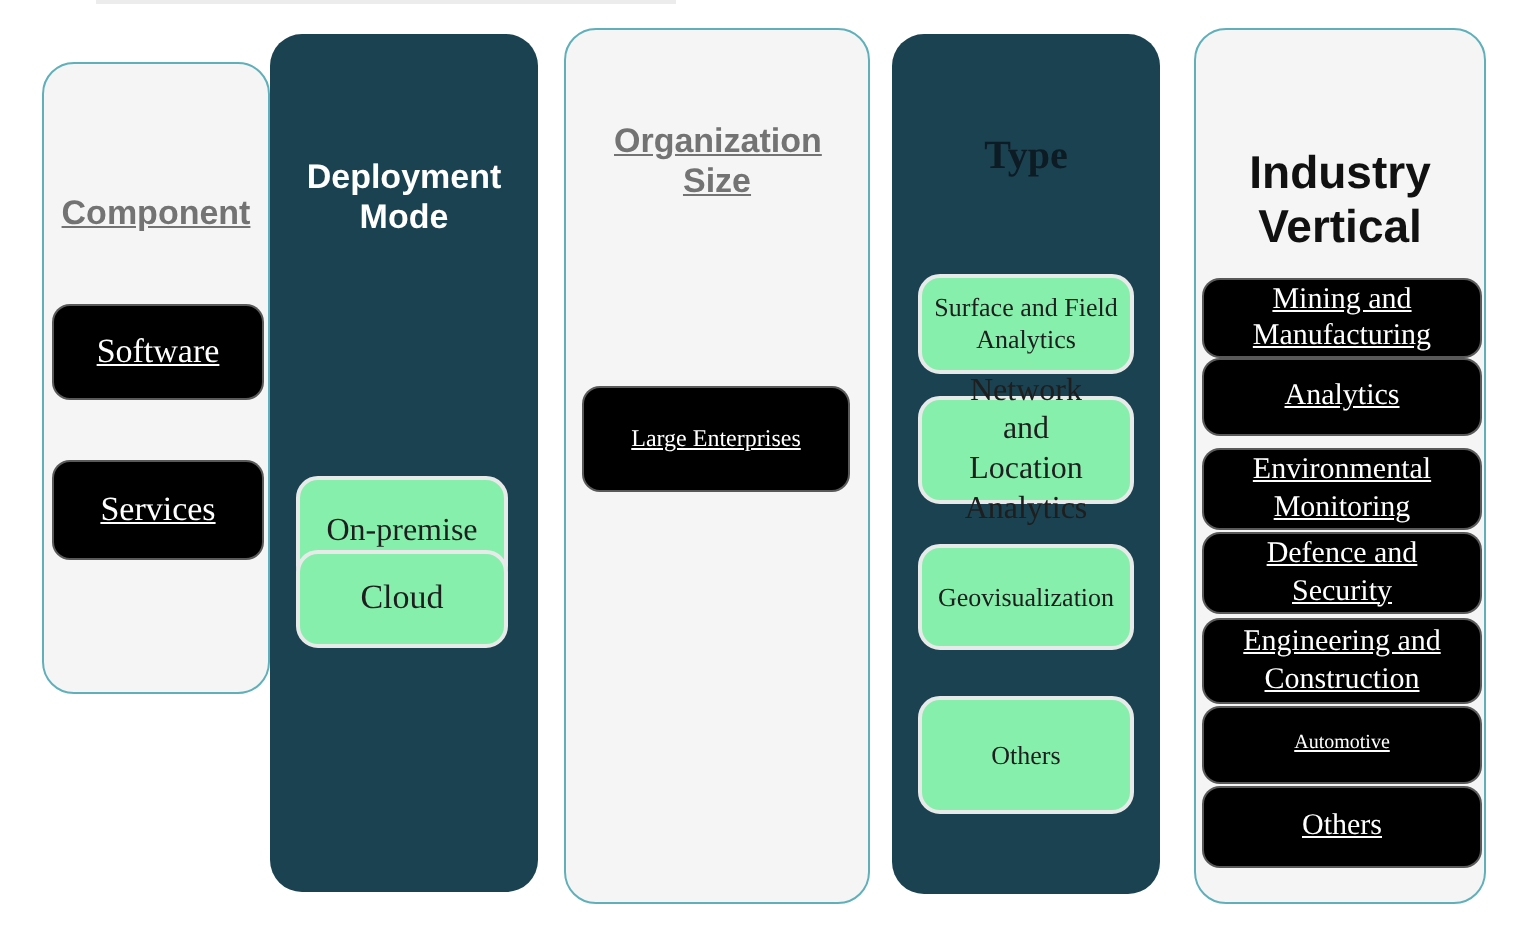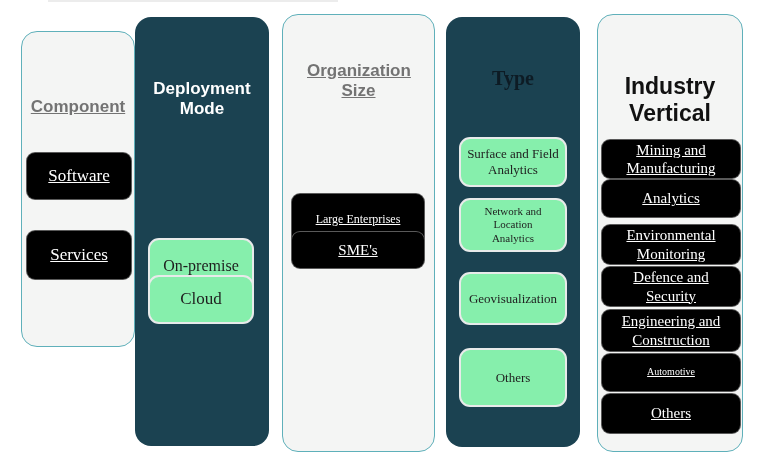--- a/index.html
+++ b/index.html
@@ -80,27 +80,26 @@
 
   <div class="col dark" style="left:135px; top:17px; width:134px; height:429px;">
     <div class="col-title sans white-text" style="top:42px; font-size:17px; padding:0 18px;margin-top:20px;">Deployment Mode</div>
     <div class="btn gray" style="left:13px; top:176px; width:106px; height:56px; font-size:16px;margin-top:45px;">On-premise</div>
     <div class="btn gray" style="left:13px; top:258px; width:106px; height:49px; font-size:17px;">Cloud</div>
   </div>
 
   <div class="col light" style="left:282px; top:14px; width:153px; height:438px;">
     <div class="col-title sans teal-text" style="top:46px; font-size:17px; padding:0 24px;">Organization Size</div>
     <div class="btn teal" style="left:8px; top:178px; width:134px; height:53px; font-size:12px;">Large Enterprises</div>
-    <div class="btn teal" style="left:8px; top:216px; width:134px; height:38px; font-size:15px;">SME's</div>
   </div>
 
   <div class="col dark" style="left:446px; top:17px; width:134px; height:430px;">
     <div class="col-title serif ink-text" style="top:50px; font-size:20px;">Type</div>
     <div class="btn gray" style="left:13px; top:120px; width:108px; height:50px; font-size:13px;">Surface and Field Analytics</div>
-    <div class="btn gray" style="left:13px; top:181px; width:108px; height:54px; font-size:11px; padding:2px 12px;">Network and Location Analytics</div>
+    <div class="btn gray" style="left:13px; top:181px; width:108px; height:54px; font-size:16px; padding:2px 12px;">Network and Location Analytics</div>
     <div class="btn gray" style="left:13px; top:255px; width:108px; height:53px; font-size:13px;">Geovisualization</div>
     <div class="btn gray" style="left:13px; top:331px; width:108px; height:59px; font-size:13px;">Others</div>
   </div>
 
   <div class="col light" style="left:597px; top:14px; width:146px; height:438px;">
     <div class="col-title sans black-text" style="top:58px; font-size:23px;">Industry Vertical</div>
     <div class="btn teal" style="left:3px; top:124px; width:140px; height:40px; font-size:15px;">Mining and Manufacturing</div>
     <div class="btn teal" style="left:3px; top:164px; width:140px; height:39px; font-size:15px;">Analytics</div>
     <div class="btn teal" style="left:3px; top:209px; width:140px; height:41px; font-size:15px;">Environmental Monitoring</div>
     <div class="btn teal" style="left:3px; top:251px; width:140px; height:41px; font-size:15px;">Defence and Security</div>

